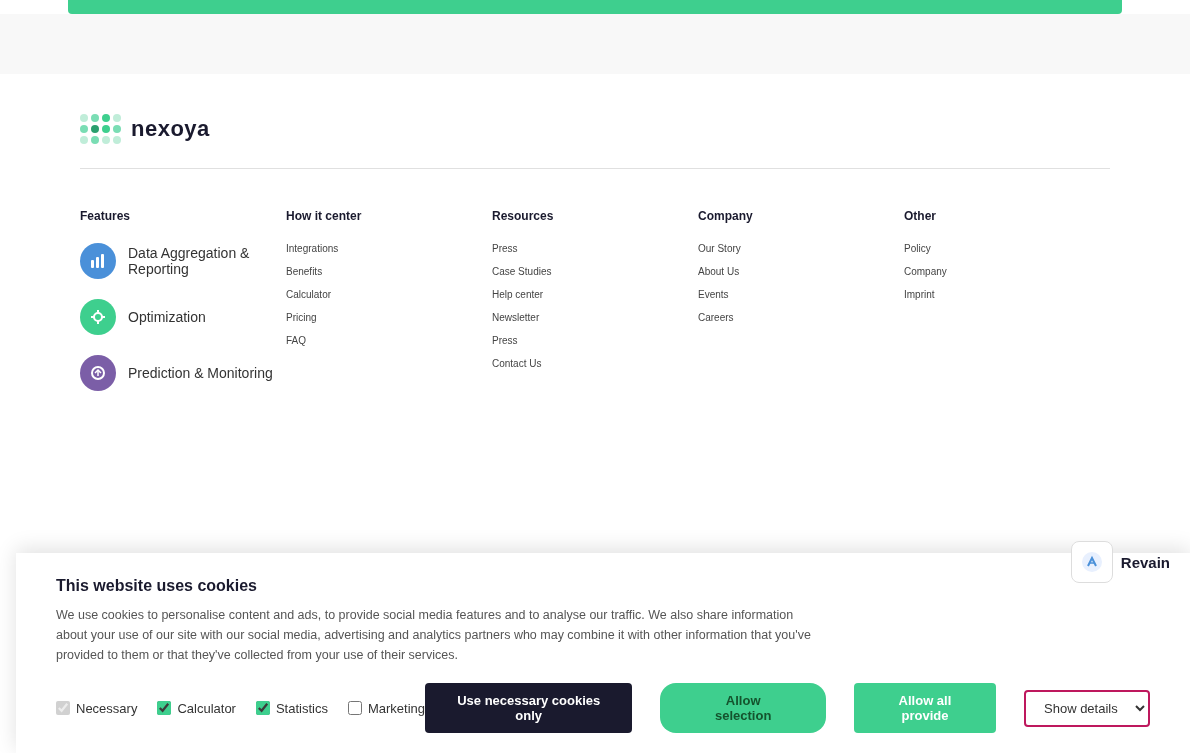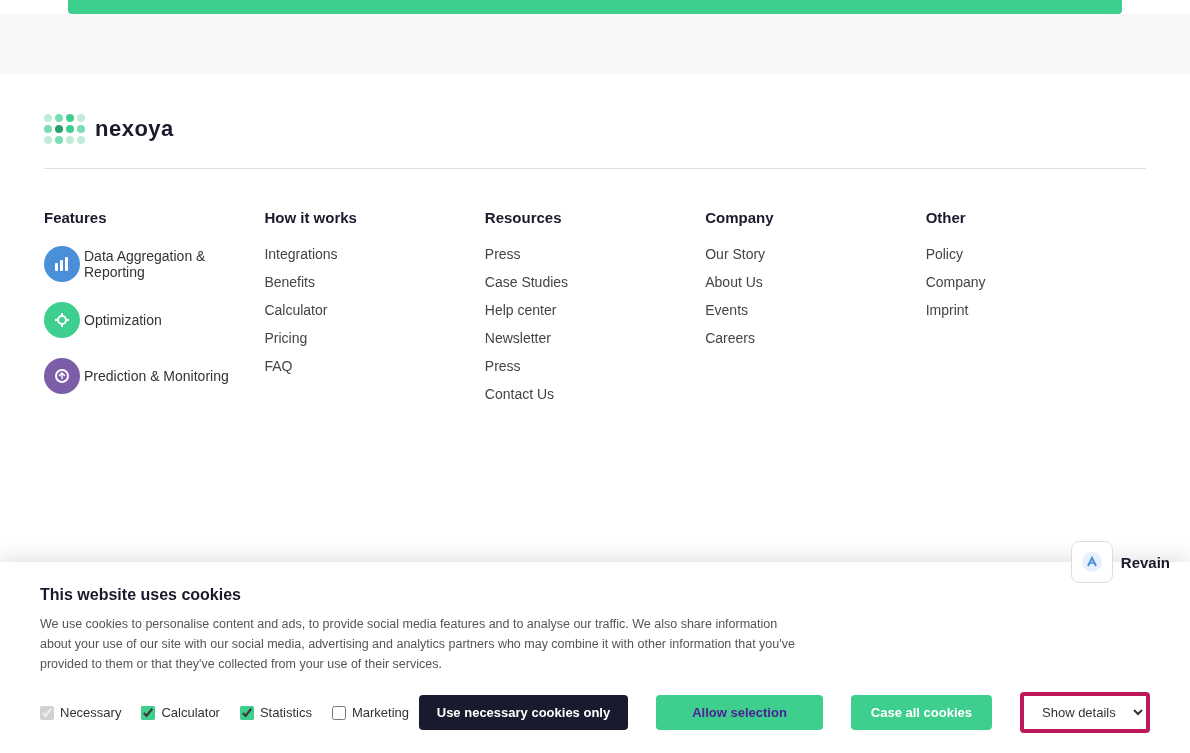--- a/index.html
+++ b/index.html
@@ -12,21 +12,21 @@
       border-radius: 0 0 4px 4px;
     }
 
     .white-space {
       height: 60px;
       background: #f8f8f8;
     }
 
     .footer-container {
       background: #fff;
-      padding: 40px 44px 60px;
+      padding: 40px 80px 60px;
     }
 
     .footer-logo-row {
       display: flex;
       justify-content: space-between;
       align-items: center;
       padding-bottom: 24px;
       border-bottom: 1px solid #e0e0e0;
       margin-bottom: 40px;
     }
@@ -86,39 +86,39 @@
       display: flex;
       gap: 0;
       justify-content: space-between;
     }
 
     .footer-col {
       flex: 1;
     }
 
     .footer-col-title {
-      font-size: 15px;
+      font-size: 12px;
       font-weight: 700;
       color: #1a1a2e;
       margin-bottom: 20px;
     }
 
     .footer-link {
       display: block;
-      font-size: 14px;
+      font-size: 10px;
       color: #444;
       text-decoration: none;
       margin-bottom: 12px;
       cursor: pointer;
     }
 
     .feature-item {
       display: flex;
       align-items: center;
-      gap: 4px;
+      gap: 12px;
       margin-bottom: 20px;
     }
 
     .feature-icon {
       width: 36px;
       height: 36px;
       border-radius: 50%;
       display: flex;
       align-items: center;
       justify-content: center;
@@ -133,21 +133,21 @@
     .feature-label {
       font-size: 14px;
       color: #333;
       font-weight: 500;
     }
 
     
     .cookie-overlay {
       position: fixed;
       bottom: 0;
-      left: 0;
+      left: 16px;
       right: 0;
       background: #fff;
       box-shadow: 0 -4px 20px rgba(0,0,0,0.12);
       padding: 24px 40px 20px;
       z-index: 100;
     }
 
     .cookie-title {
       font-size: 16px;
       font-weight: 700;
@@ -201,23 +201,23 @@
       border: none;
       border-radius: 4px;
       padding: 10px 18px;
       font-size: 13px;
       font-weight: 600;
       cursor: pointer;
     }
 
     .btn-allow-selection {
       background: #3ecf8e;
-      color: #4c1d95;
+      color: #14532d;
       border: none;
-      border-radius: 4px;
+      border-radius: 16px;
       padding: 10px 36px;
       font-size: 13px;
       font-weight: 600;
       cursor: pointer;
     }
 
     .btn-allow-all {
       background: #3ecf8e;
       color: #fff;
       border: none;
@@ -227,21 +227,21 @@
       font-weight: 600;
       cursor: pointer;
     }
 
     .show-details-area {
       display: flex;
       align-items: center;
     }
 
     .show-details-select {
-      border: 4px solid #be185d;
+      border: 2px solid #be185d;
       border-radius: 4px;
       padding: 8px 14px;
       font-size: 13px;
       color: #333;
       background: #fff;
       cursor: pointer;
       appearance: auto;
     }
 
     
@@ -335,21 +335,21 @@
               <circle cx="9" cy="9" r="6" stroke="white" stroke-width="2"></circle>
               <path d="M6 9 L9 6 L12 9" stroke="white" stroke-width="1.5" fill="none"></path>
               <line x1="9" y1="6" x2="9" y2="12" stroke="white" stroke-width="1.5"></line>
             </svg>
         </div>
         <span class="feature-label">Prediction &amp; Monitoring</span>
       </div>
     </div>
 
     <div class="footer-col">
-      <div class="footer-col-title">How it works</div>
+      <div class="footer-col-title">How it center</div>
       <a class="footer-link" href="#">Integrations</a>
       <a class="footer-link" href="#">Benefits</a>
       <a class="footer-link" href="#">Calculator</a>
       <a class="footer-link" href="#">Pricing</a>
       <a class="footer-link" href="#">FAQ</a>
     </div>
 
     <div class="footer-col">
       <div class="footer-col-title">Resources</div>
       <a class="footer-link" href="#">Press</a>
@@ -397,21 +397,21 @@
       </label>
       <label class="cookie-checkbox-item">
         <input type="checkbox" style="">
         <span>Marketing</span>
       </label>
     </div>
 
     <div class="cookie-buttons">
       <button class="btn-necessary">Use necessary cookies only</button>
       <button class="btn-allow-selection">Allow selection</button>
-      <button class="btn-allow-all">Case all cookies</button>
+      <button class="btn-allow-all">Allow all provide</button>
       <div class="show-details-area">
         <select class="show-details-select">
           <option>Show details</option>
         </select>
       </div>
     </div>
   </div>
 </div>
 
 <div class="revain-widget">

